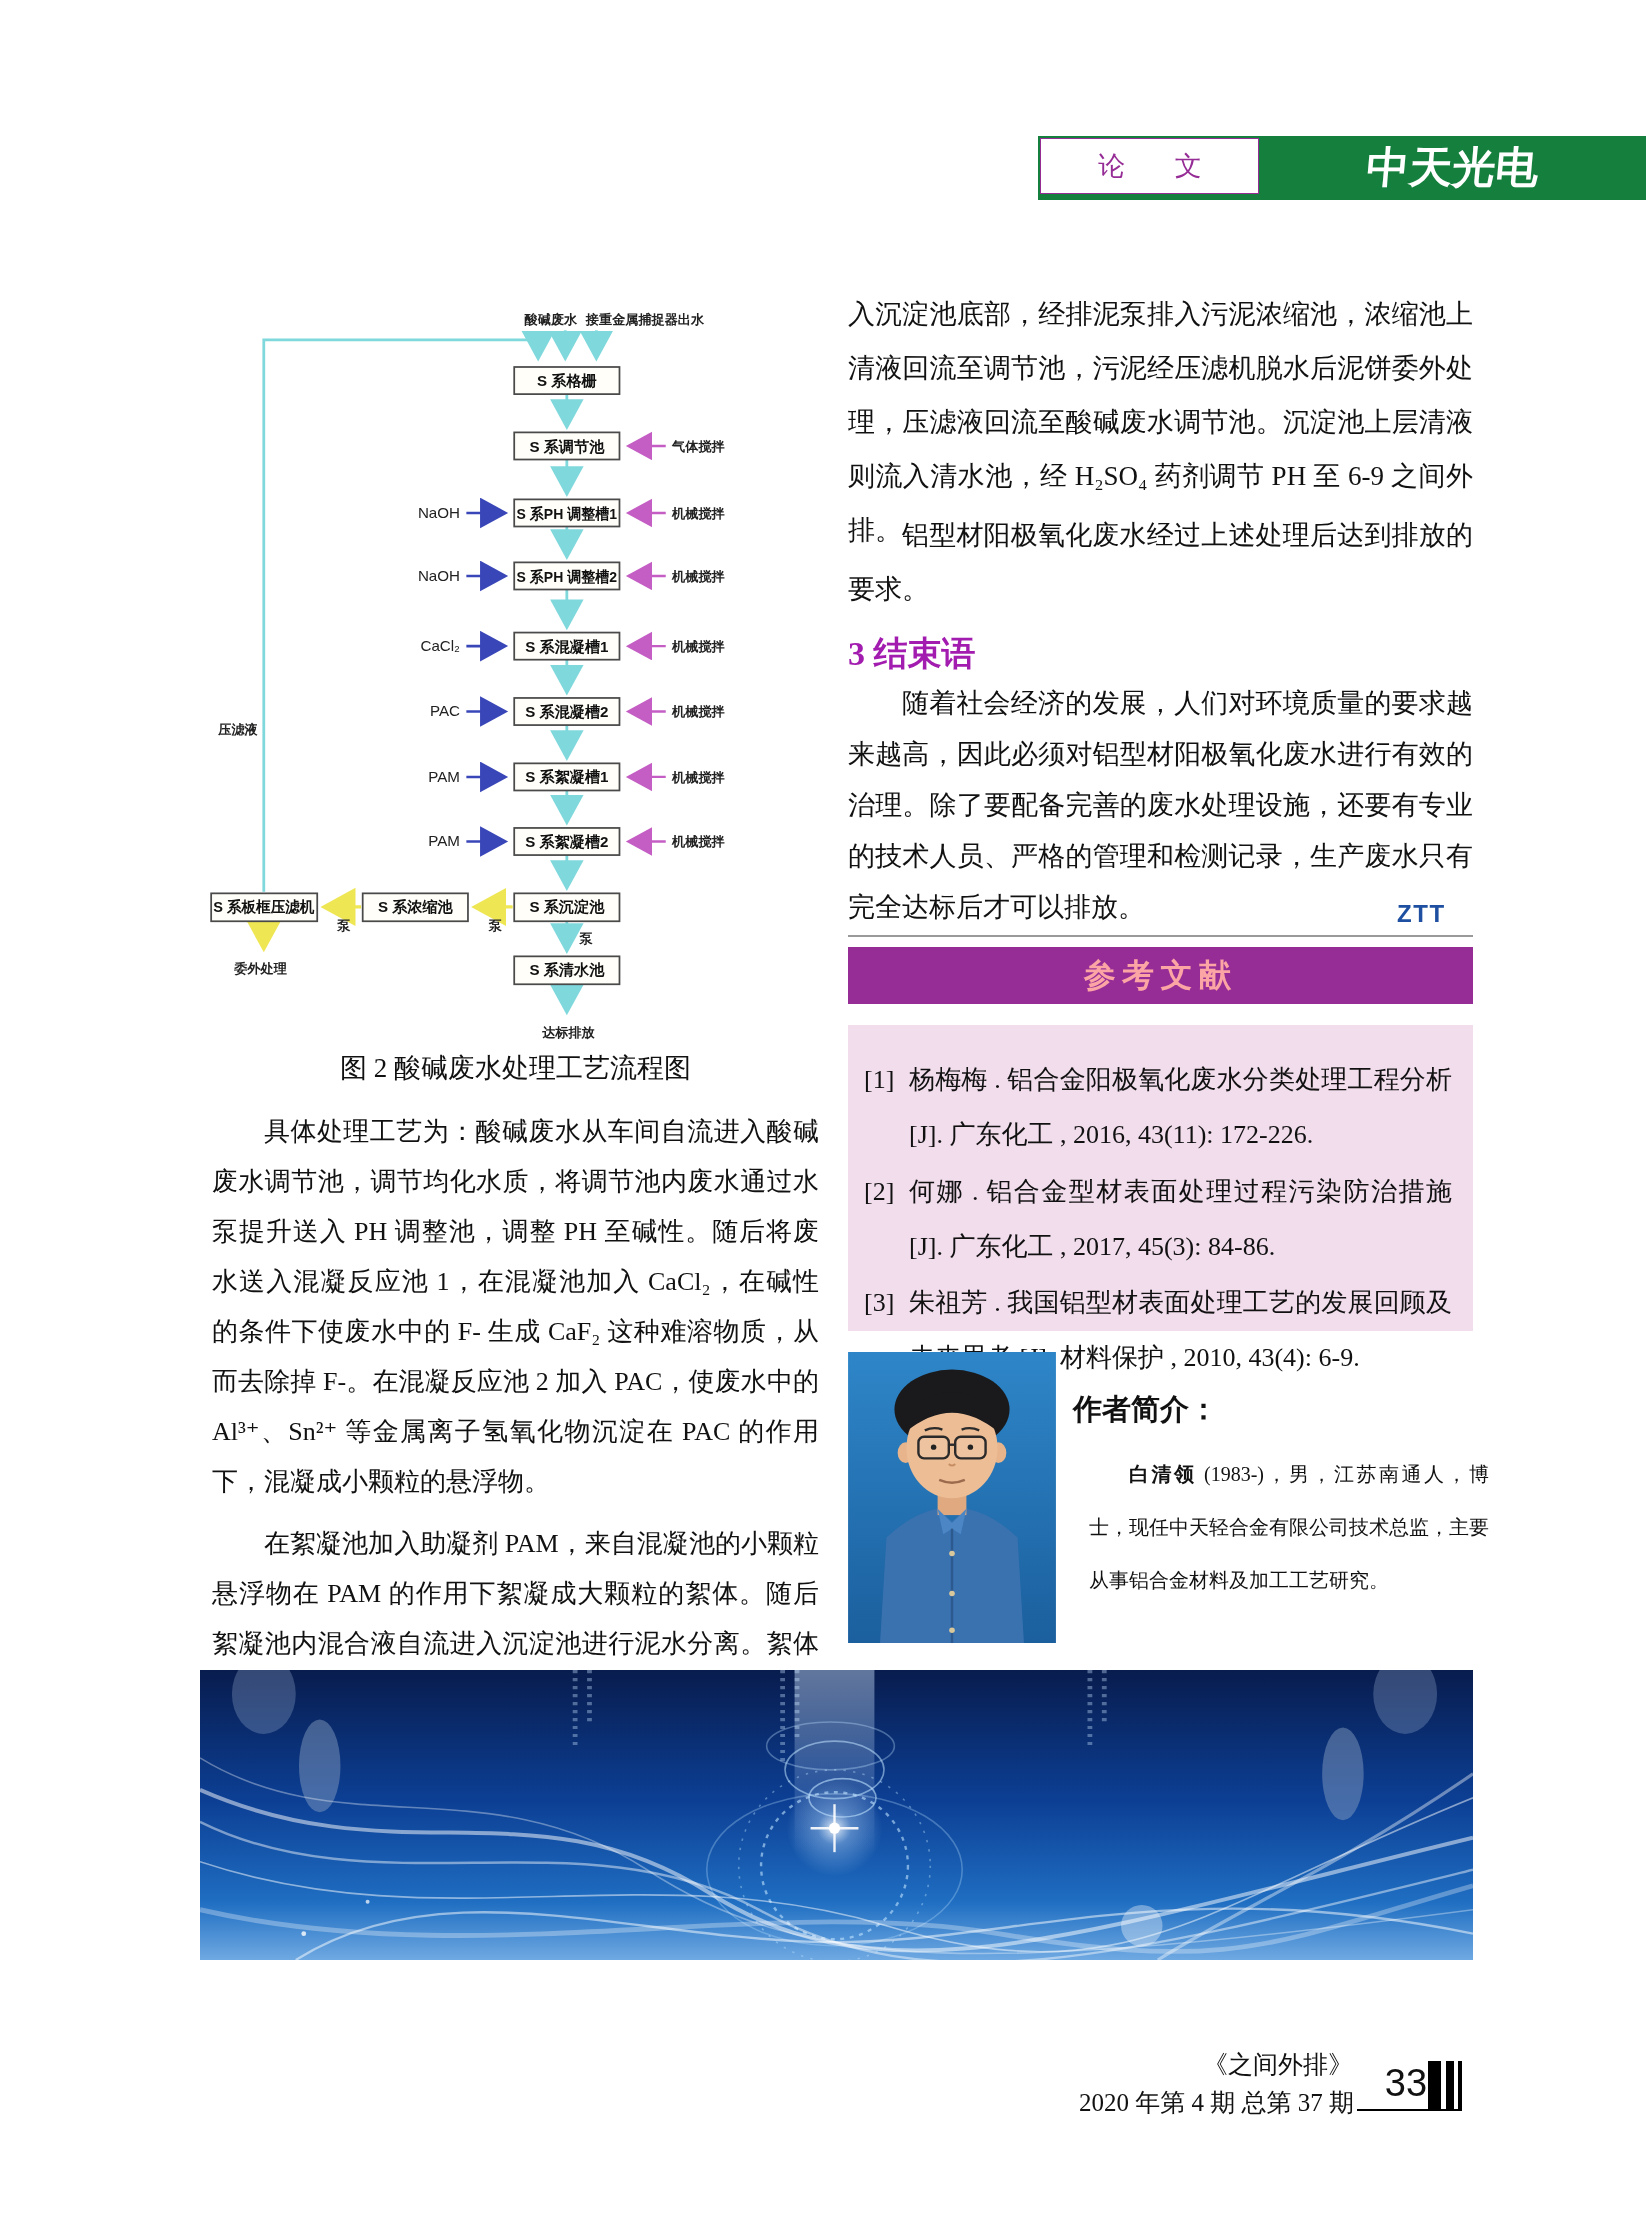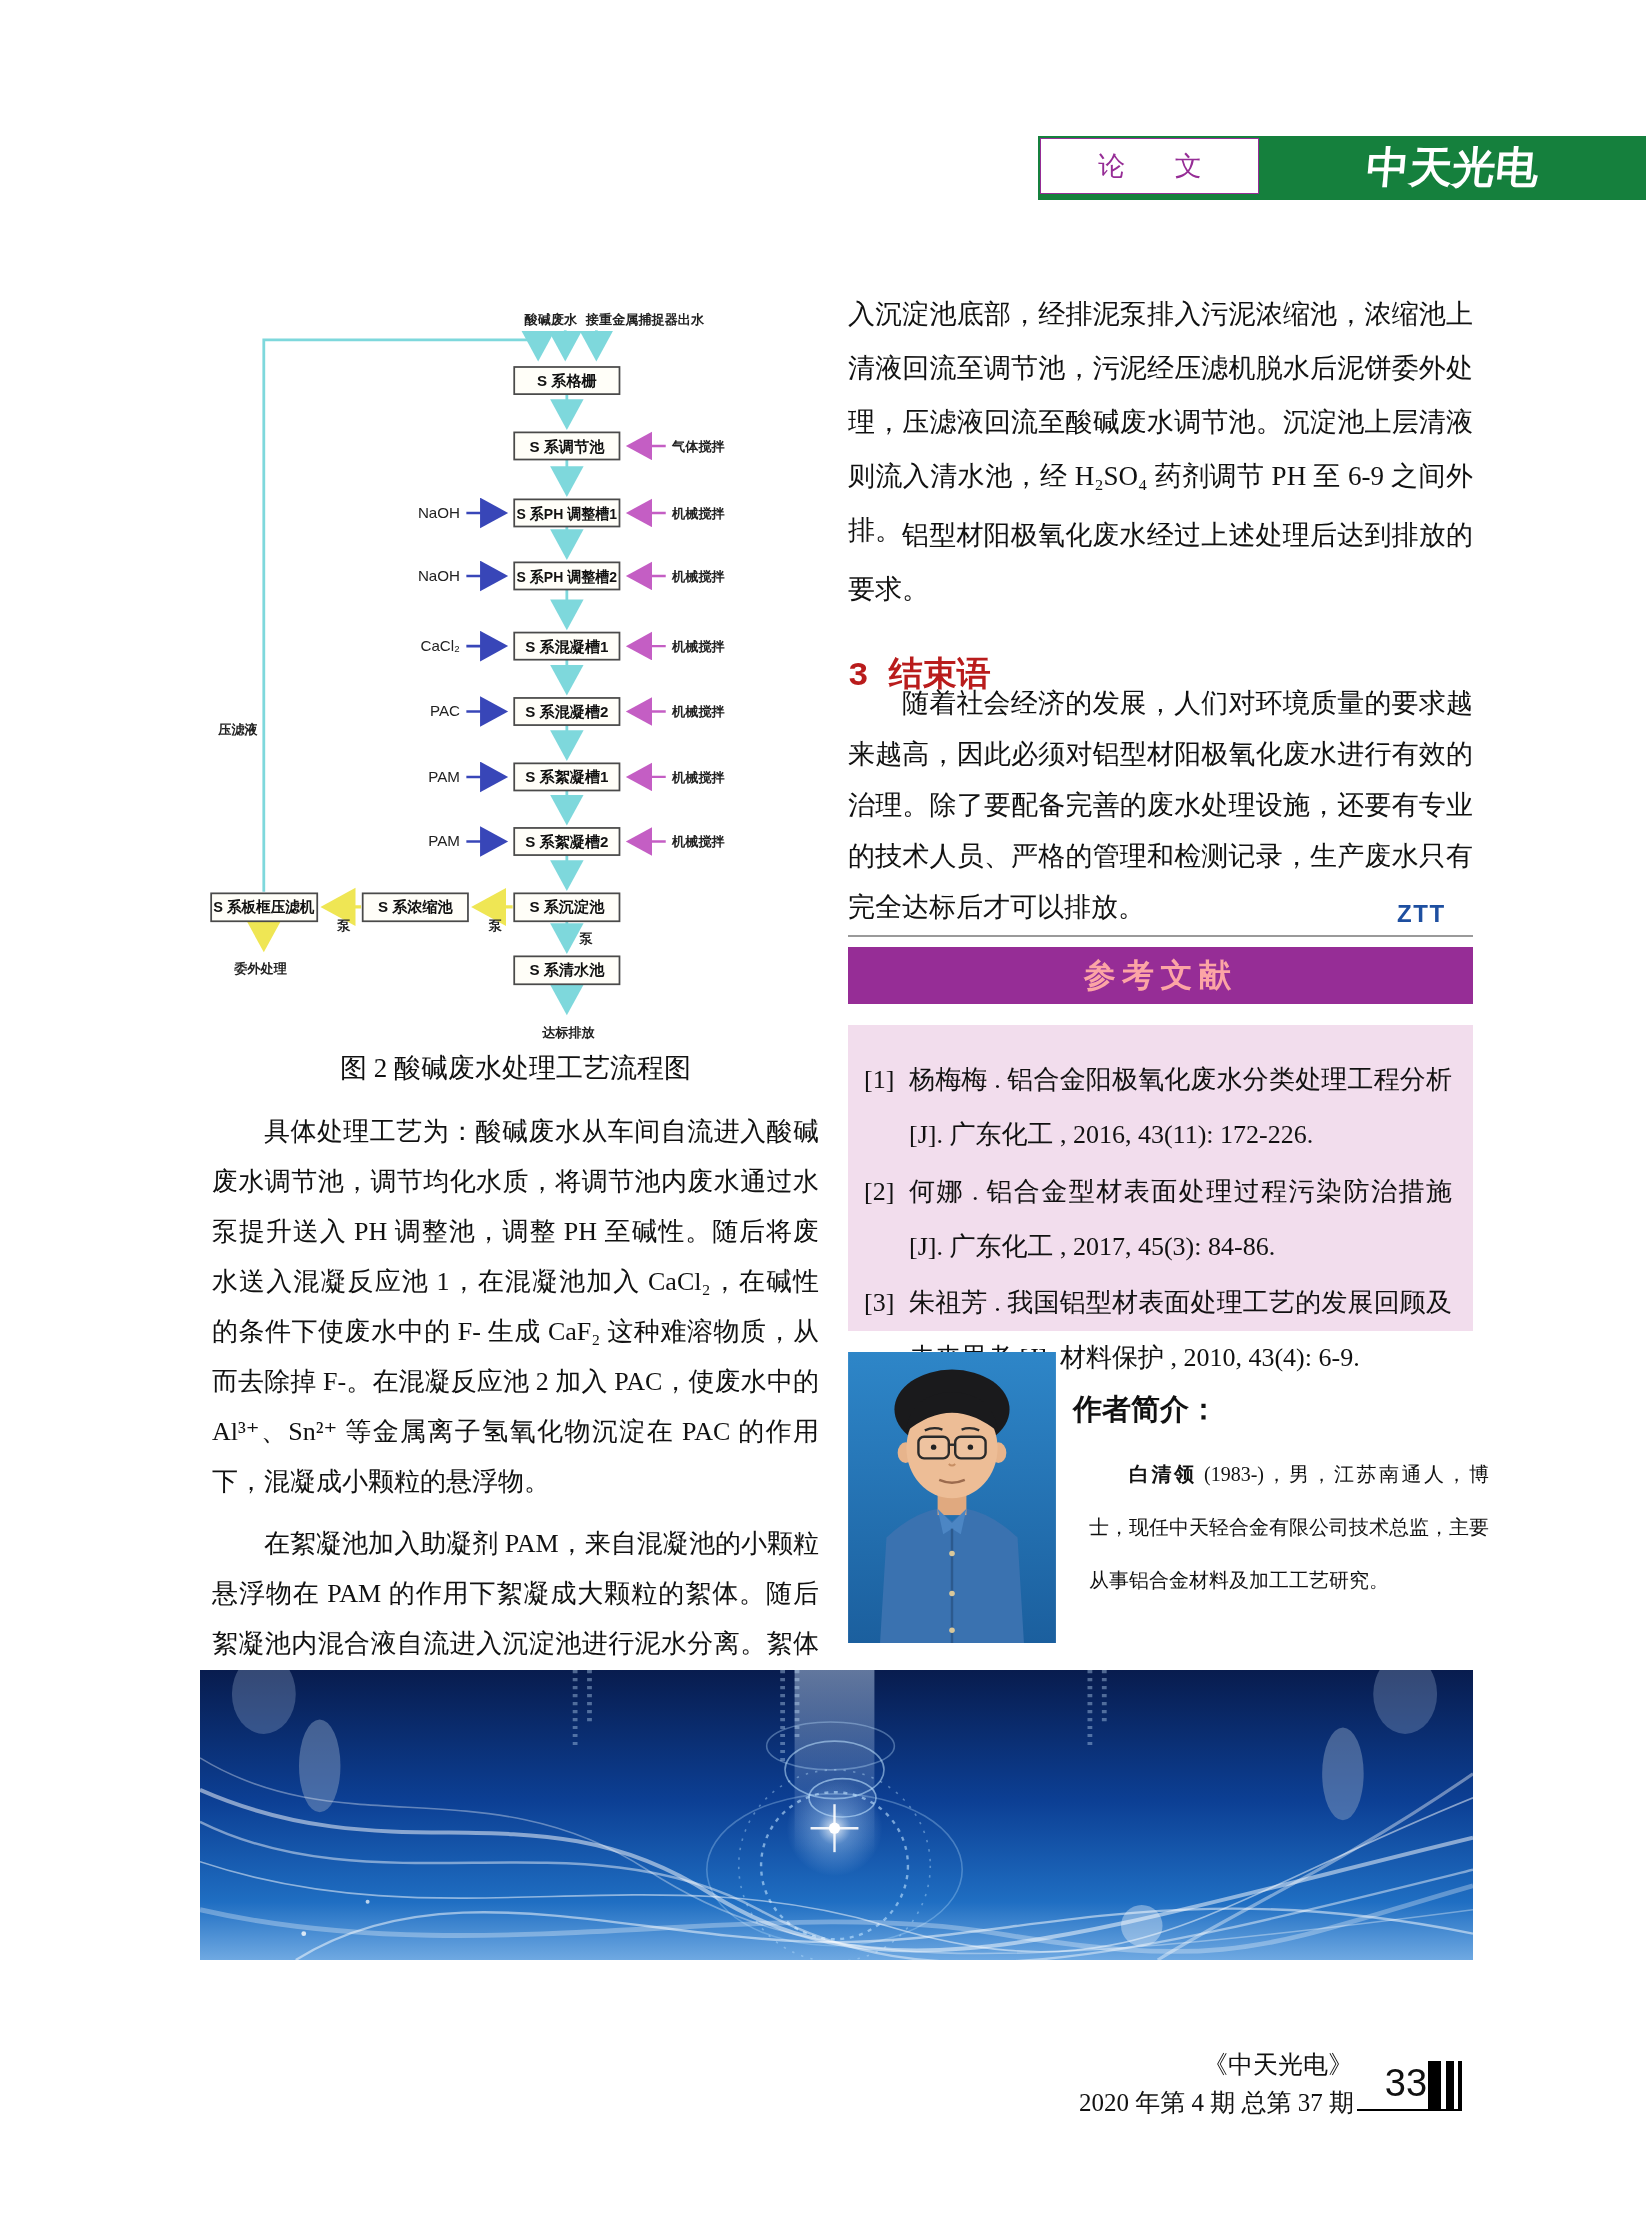--- a/index.html
+++ b/index.html
@@ -22,22 +22,22 @@
   .indent{text-indent:2em;}
   .rtext{font-size:27px;line-height:54px;text-align:justify;margin:0;}
   
   .flow{position:absolute;left:200px;top:295px;width:638px;height:782px;}
   .fc-caption{position:absolute;left:200px;top:1050px;width:631px;text-align:center;
               font-size:27px;color:#111;}
   text.bx{font-family:"Liberation Sans","DejaVu Sans",sans-serif;font-size:19px;font-weight:600;fill:#111;}
   text.rg{font-family:"Liberation Sans","DejaVu Sans",sans-serif;font-size:19px;fill:#222;}
   text.sm{font-family:"Liberation Sans","DejaVu Sans",sans-serif;font-size:16.5px;font-weight:bold;fill:#222;}
   
-  .sec-head{position:absolute;left:848px;top:631px;font-size:34px;font-weight:bold;color:#b91c1c;
-            font-family:Liberation Mono, monospace;margin-top:20px;}
+  .sec-head{position:absolute;left:848px;top:631px;font-size:34px;font-weight:bold;color:#a21caf;
+            font-family:Liberation Serif, serif;}
   .ztt{position:absolute;left:1397px;top:900px;font-size:24px;font-weight:bold;color:#1e4fa0;
        letter-spacing:1.6px;font-family:"Liberation Sans","DejaVu Sans",sans-serif;}
   
   .refs-topline{position:absolute;left:848px;top:935px;width:625px;height:1.6px;background:#9a9a9a;}
   .refs-banner{position:absolute;left:848px;top:947px;width:625px;height:57px;background:#962d96;
                display:flex;align-items:center;justify-content:center;color:#fca5a5;font-size:32px;
                font-weight:bold;letter-spacing:6.4px;}
   .refs-box{position:absolute;left:848px;top:1025px;width:625px;height:306px;background:#f2dded;
             box-sizing:border-box;padding:27px 21px 0 16px;}
   .ref-item{display:flex;font-size:26px;line-height:55px;margin-bottom:1.6px;text-align:justify;}
@@ -288,21 +288,21 @@
       <path d="M 0 110 C 180 220, 360 120, 560 250 S 980 380, 1595 300" stroke-width="2" opacity="0.35"></path>
       <path d="M 0 300 C 350 380, 700 280, 1000 330 S 1350 340, 1595 270" stroke-width="6" opacity="0.3"></path>
       <path d="M 120 363 C 300 250, 520 330, 760 340 S 1200 250, 1595 330" stroke-width="3" opacity="0.5"></path>
       <path d="M 1200 363 C 1300 300, 1420 250, 1595 130" stroke-width="4" opacity="0.4"></path>
     </g>
     <circle cx="1180" cy="320" r="26" fill="#ffffff" opacity="0.35"></circle>
     <circle cx="130" cy="330" r="3" fill="#ffffff" opacity="0.8"></circle>
     <circle cx="210" cy="290" r="2.5" fill="#ffffff" opacity="0.7"></circle>
   </svg>
 
-  <div class="foot-j">《中天光电》</div>
+  <div class="foot-j">《之间外排》</div>
   <div class="foot-i">2020 年第 4 期 总第 37 期</div>
   <div class="pageno">33</div>
   <div class="pbar" style="left:1428px;top:2061px;width:12.8px;height:49px;"></div>
   <div class="pbar" style="left:1446px;top:2061px;width:8px;height:49px;"></div>
   <div class="pbar" style="left:1458px;top:2061px;width:4px;height:49px;"></div>
   <div class="pline"></div>
 
 </div>
 
 

